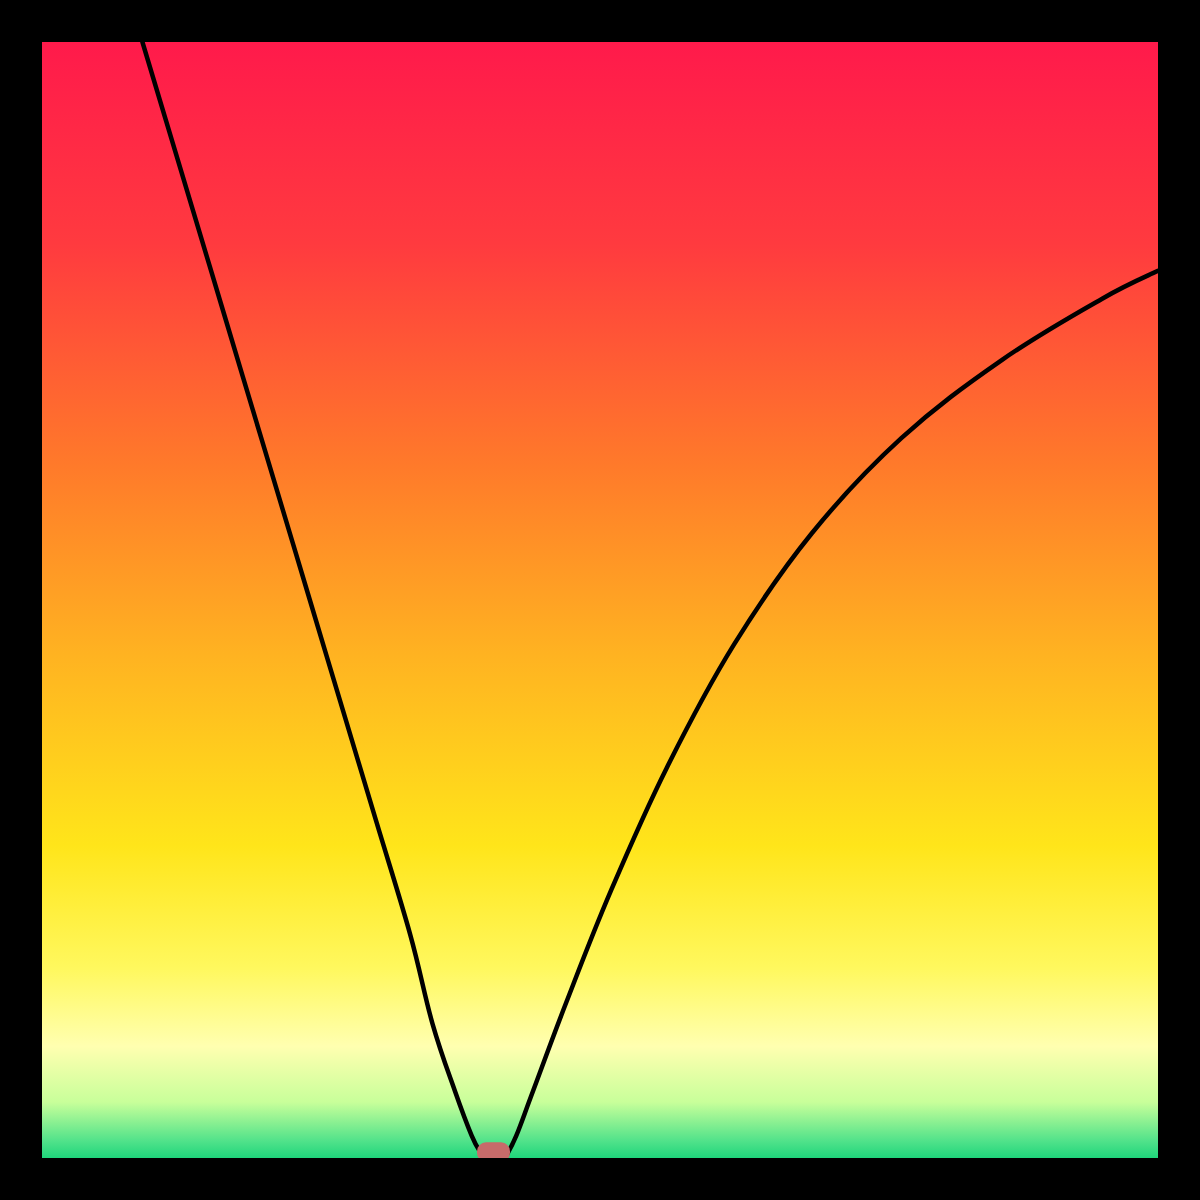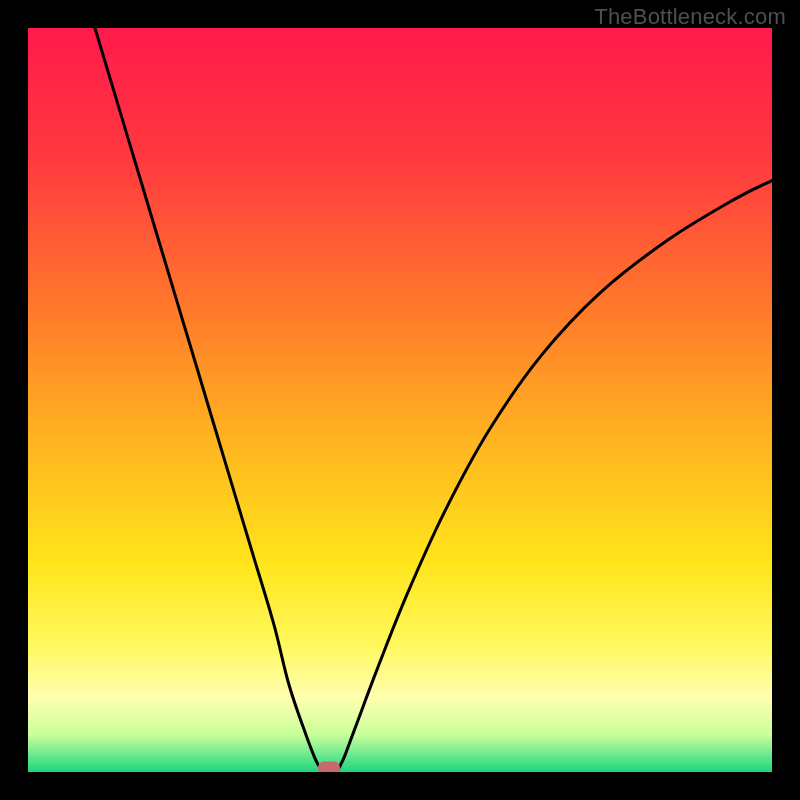--- a/index.html
+++ b/index.html
@@ -49,21 +49,20 @@
     border-radius: 6px;
     background: #c76b6a;
     transform: translate(-50%, -50%);
   }
 </style>
 </head>
 <body>
 
 <div class="frame">
 
-  <div class="watermark">TheBottleneck.com</div>
 
   <div class="plot-area">
     <svg viewBox="0 0 744 744" preserveAspectRatio="none">
       <defs>
         <linearGradient id="bg-grad" x1="0" y1="0" x2="0" y2="1">
         <stop offset="0%" stop-color="#ff1a4b"></stop>
             <stop offset="18%" stop-color="#ff3a3f"></stop>
             <stop offset="38%" stop-color="#ff7a2a"></stop>
             <stop offset="55.00000000000001%" stop-color="#ffb321"></stop>
             <stop offset="72%" stop-color="#ffe51a"></stop>

